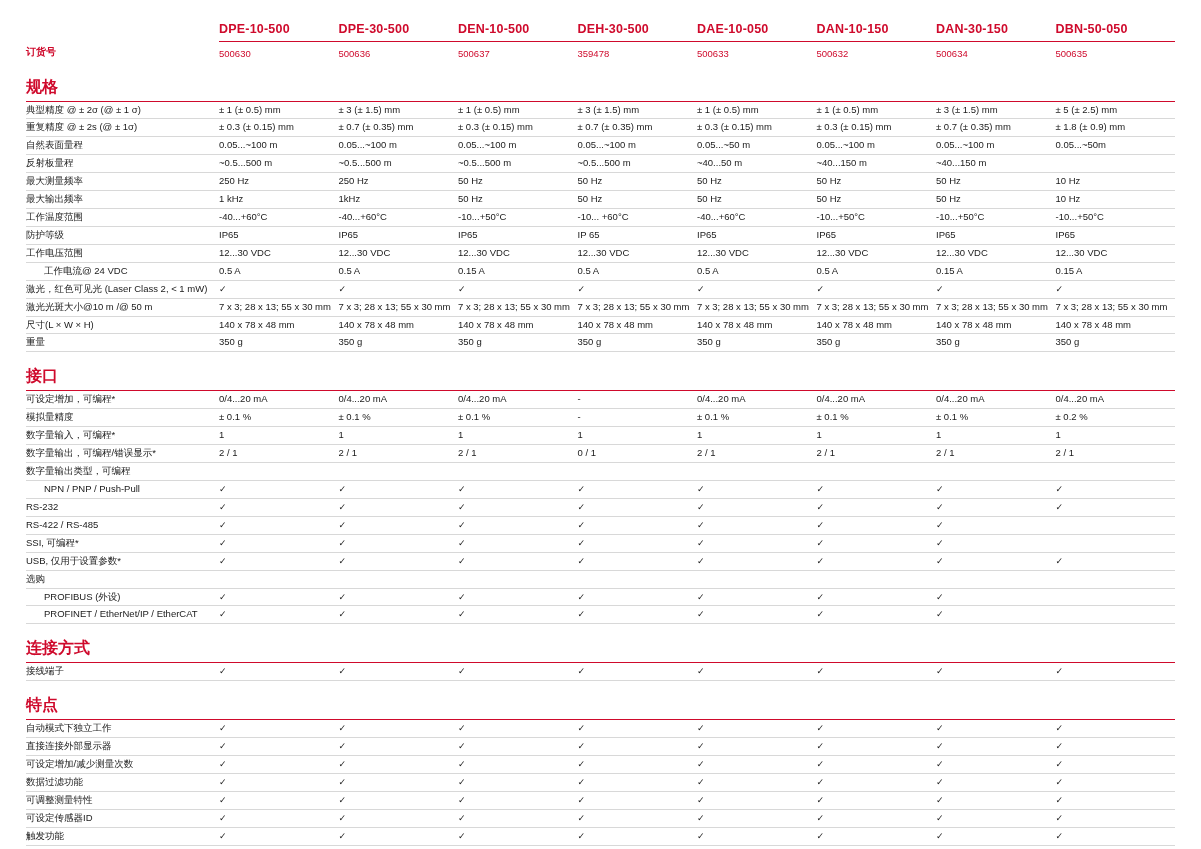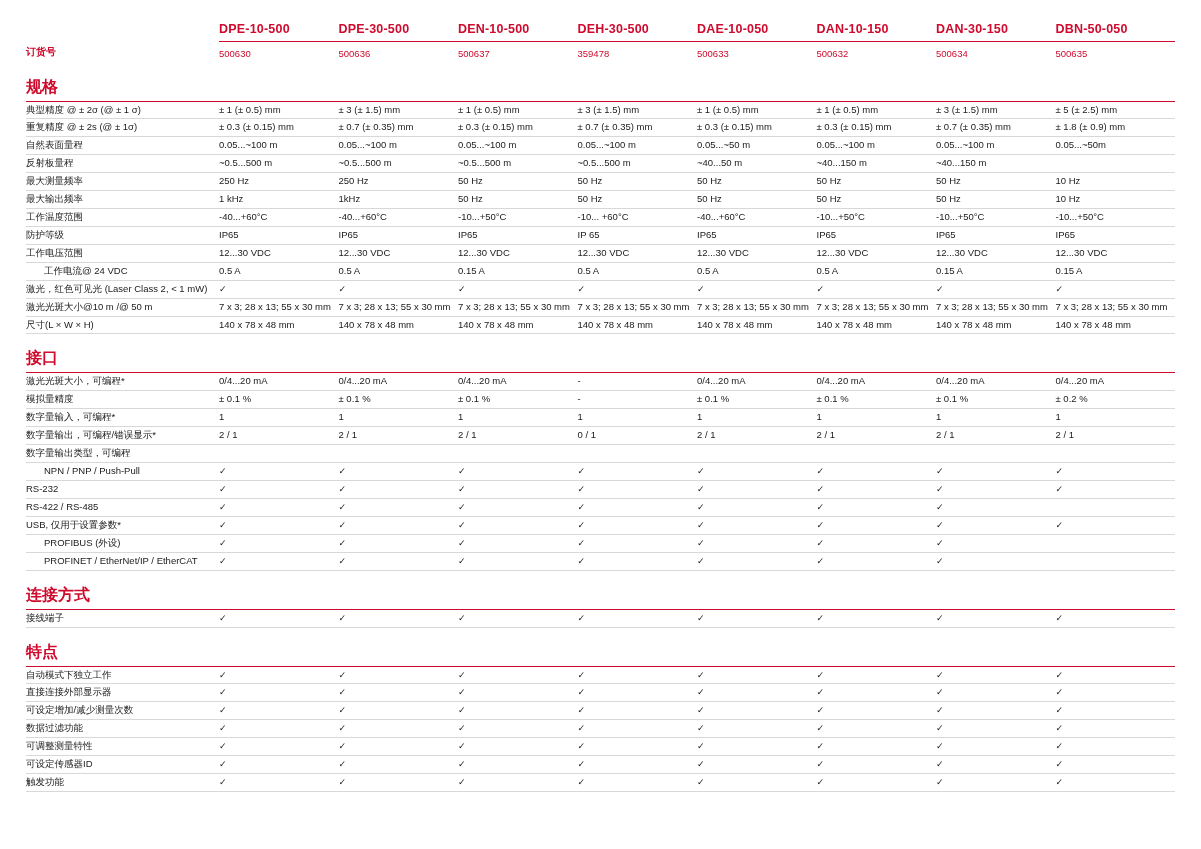--- a/index.html
+++ b/index.html
@@ -284,40 +284,51 @@
             <td class="lbl">尺寸(L × W × H)</td>
             <td class="v">140 x 78 x 48 mm</td>
             <td class="v">140 x 78 x 48 mm</td>
             <td class="v">140 x 78 x 48 mm</td>
             <td class="v">140 x 78 x 48 mm</td>
             <td class="v">140 x 78 x 48 mm</td>
             <td class="v">140 x 78 x 48 mm</td>
             <td class="v">140 x 78 x 48 mm</td>
             <td class="v">140 x 78 x 48 mm</td>
           </tr>
+          <tr class="data">
+            <td class="lbl">重量</td>
+            <td class="v">350 g</td>
+            <td class="v">350 g</td>
+            <td class="v">350 g</td>
+            <td class="v">350 g</td>
+            <td class="v">350 g</td>
+            <td class="v">350 g</td>
+            <td class="v">350 g</td>
+            <td class="v">350 g</td>
+          </tr>
         </tbody>
       </table>
       <table class="spec">
         <colgroup>
           <col class="c-label">
           <col class="c-val">
           <col class="c-val">
           <col class="c-val">
           <col class="c-val">
           <col class="c-val">
           <col class="c-val">
           <col class="c-val">
           <col class="c-val">
         </colgroup>
         <tbody>
           <tr class="section spacer-top">
             <td colspan="9">接口</td>
           </tr>
           <tr class="data">
-            <td class="lbl">激光光斑大小，可编程*</td>
+            <td class="lbl">可设定增加，可编程*</td>
             <td class="v">0/4...20 mA</td>
             <td class="v">0/4...20 mA</td>
             <td class="v">0/4...20 mA</td>
             <td class="v">-</td>
             <td class="v">0/4...20 mA</td>
             <td class="v">0/4...20 mA</td>
             <td class="v">0/4...20 mA</td>
             <td class="v">0/4...20 mA</td>
           </tr>
           <tr class="data">
@@ -391,29 +402,51 @@
             <td class="v"><span class="check">✓</span></td>
             <td class="v"><span class="check">✓</span></td>
             <td class="v"><span class="check">✓</span></td>
             <td class="v"><span class="check">✓</span></td>
             <td class="v"><span class="check">✓</span></td>
             <td class="v"><span class="check">✓</span></td>
             <td class="v"><span class="check">✓</span></td>
             <td class="v"></td>
           </tr>
           <tr class="data">
+            <td class="lbl">SSI, 可编程*</td>
+            <td class="v"><span class="check">✓</span></td>
+            <td class="v"><span class="check">✓</span></td>
+            <td class="v"><span class="check">✓</span></td>
+            <td class="v"><span class="check">✓</span></td>
+            <td class="v"><span class="check">✓</span></td>
+            <td class="v"><span class="check">✓</span></td>
+            <td class="v"><span class="check">✓</span></td>
+            <td class="v"></td>
+          </tr>
+          <tr class="data">
             <td class="lbl">USB, 仅用于设置参数*</td>
             <td class="v"><span class="check">✓</span></td>
             <td class="v"><span class="check">✓</span></td>
             <td class="v"><span class="check">✓</span></td>
             <td class="v"><span class="check">✓</span></td>
             <td class="v"><span class="check">✓</span></td>
             <td class="v"><span class="check">✓</span></td>
             <td class="v"><span class="check">✓</span></td>
             <td class="v"><span class="check">✓</span></td>
+          </tr>
+          <tr class="data">
+            <td class="lbl">选购</td>
+            <td class="v"></td>
+            <td class="v"></td>
+            <td class="v"></td>
+            <td class="v"></td>
+            <td class="v"></td>
+            <td class="v"></td>
+            <td class="v"></td>
+            <td class="v"></td>
           </tr>
           <tr class="data">
             <td class="lbl indent1">PROFIBUS (外设)</td>
             <td class="v"><span class="check">✓</span></td>
             <td class="v"><span class="check">✓</span></td>
             <td class="v"><span class="check">✓</span></td>
             <td class="v"><span class="check">✓</span></td>
             <td class="v"><span class="check">✓</span></td>
             <td class="v"><span class="check">✓</span></td>
             <td class="v"><span class="check">✓</span></td>

